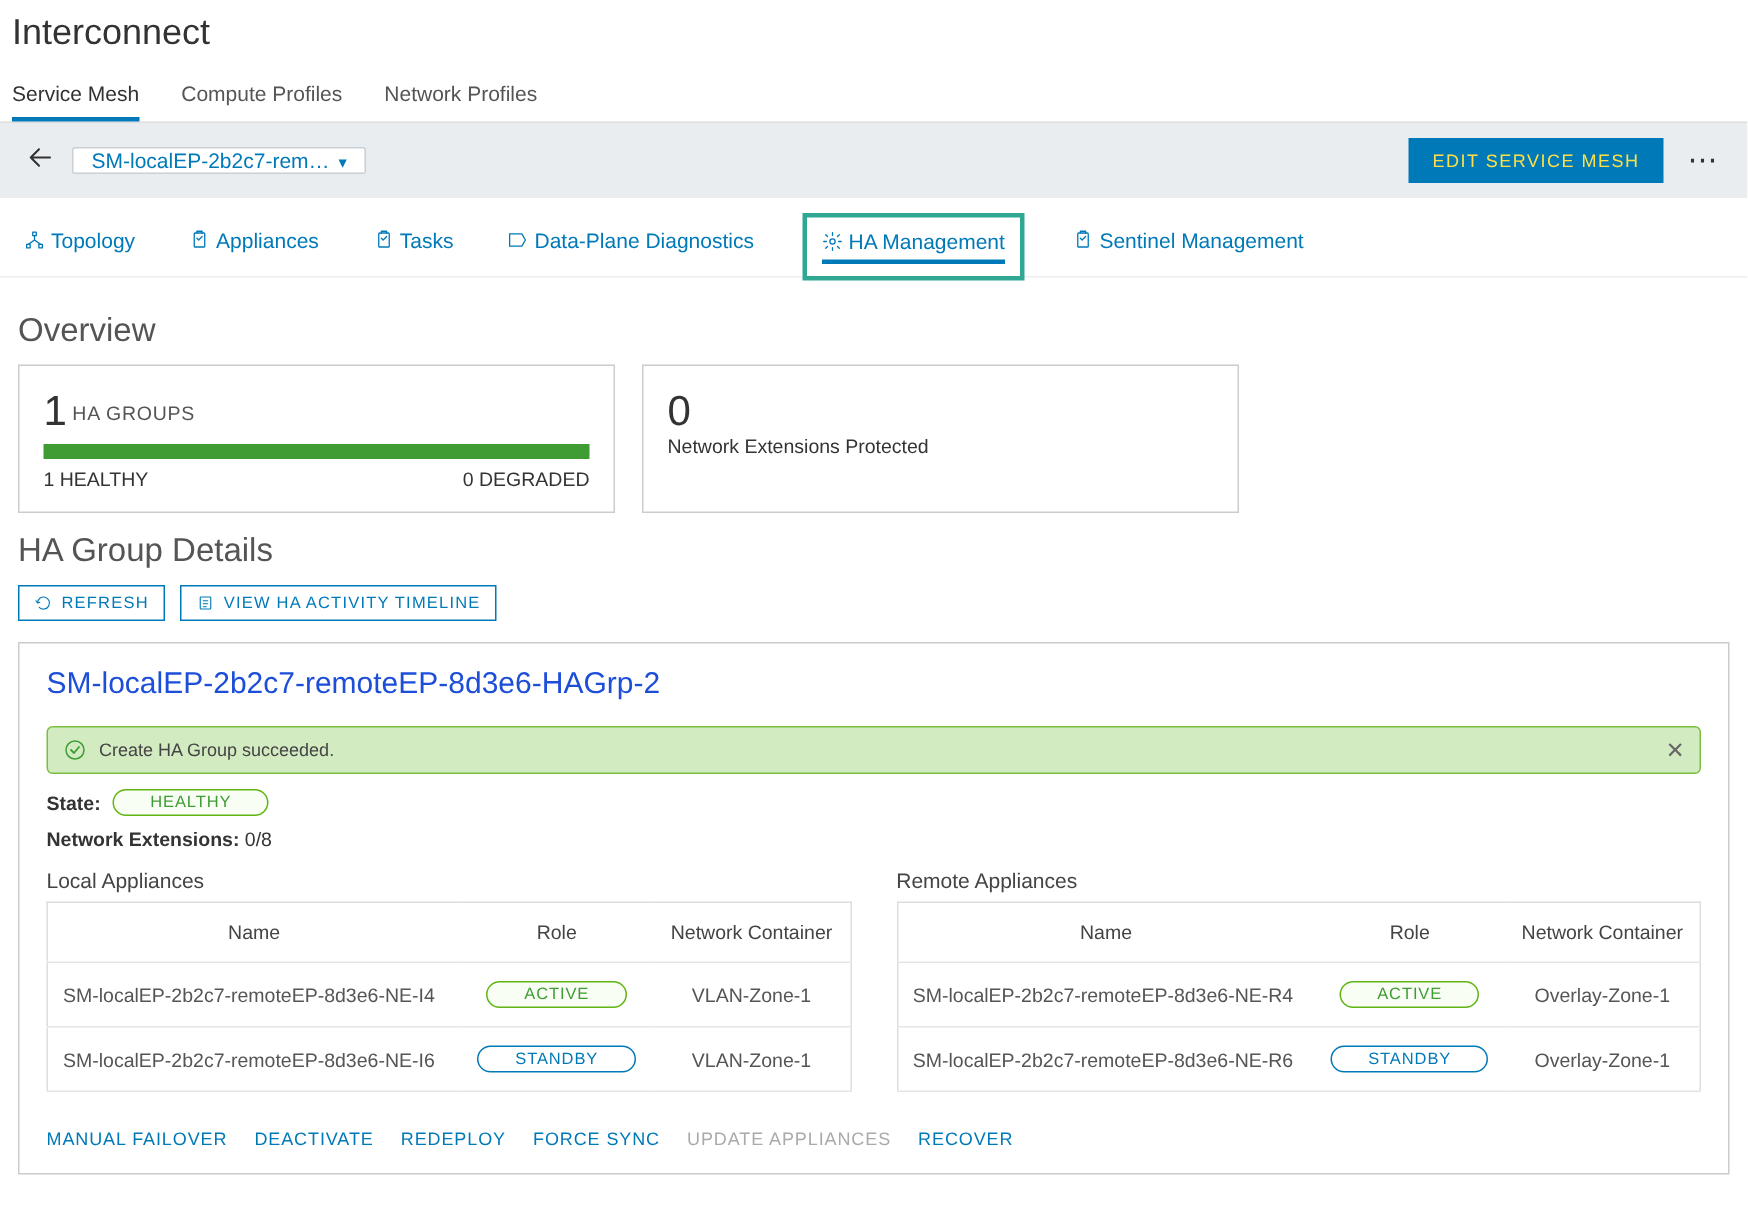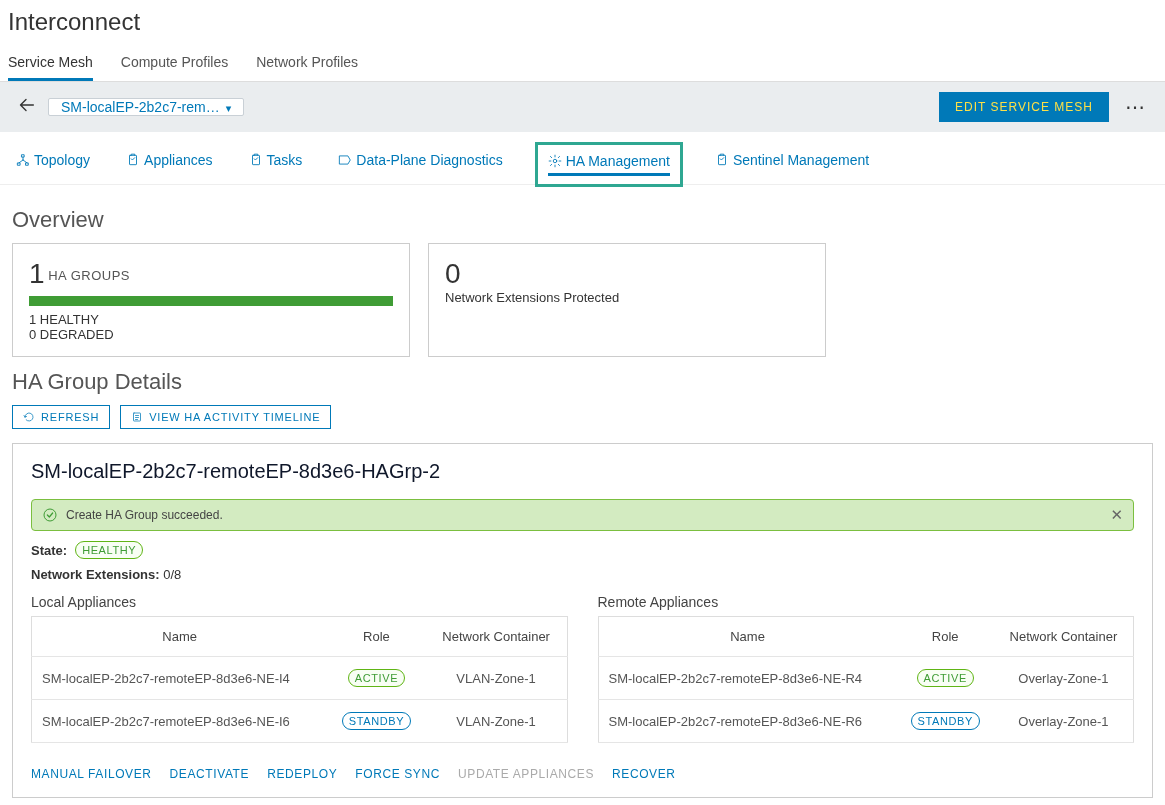--- a/index.html
+++ b/index.html
@@ -107,21 +107,21 @@
 
   .metric-row { display: flex; gap: 18px; }
   .metric-card {
     border: 1px solid #ccc;
     padding: 14px 16px;
     width: 398px;
   }
   .metric-card .big { font-size: 28px; font-weight: 300; color: #333; }
   .metric-card .label { font-size: 13px; color: #555; vertical-align: 3px; letter-spacing: 0.5px;}
   .bar { height: 10px; background: #3f9c35; margin: 6px 0; }
-  .row-split { display: flex; justify-content: space-between; color: #333; font-size: 13px; flex-direction: column; }
+  .row-split { display: flex; justify-content: space-between; color: #333; font-size: 13px; }
 
   .btn-outline {
     border: 1px solid #0079b8;
     color: #0079b8;
     background: #fff;
     padding: 5px 10px;
     font-size: 11px;
     letter-spacing: 0.8px;
     cursor: pointer;
     display: inline-flex;
@@ -130,42 +130,42 @@
     font-family: inherit;
   }
   .btn-outline svg { width: 12px; height: 12px; }
   .btn-row { display: flex; gap: 10px; margin-top: 8px; }
 
   .group-card {
     border: 1px solid #ccc;
     padding: 16px 18px;
     margin-top: 14px;
   }
-  .group-title { font-size: 20px; font-weight: 400; color: #0f172a; margin-bottom: 16px;}
+  .group-title { font-size: 20px; font-weight: 400; color: #1d4ed8; margin-bottom: 16px;}
 
   .alert-success {
     background: #d3ebc1;
     border: 1px solid #7bbf3f;
     border-radius: 4px;
     padding: 6px 10px;
     display: flex;
     align-items: center;
     gap: 8px;
     font-size: 12px;
     color: #444;
   }
   .alert-success .close { margin-left: auto; cursor: pointer; font-size: 15px; color:#666;}
   .alert-success svg { width: 16px; height: 16px; }
 
   .state-row { margin-top: 10px; display: flex; align-items: center; gap: 8px; }
   .state-row .label { font-weight: 600; color: #333; }
   .badge {
     display: inline-block;
     border-radius: 12px;
-    padding: 2px 6px;
+    padding: 2px 24px;
     font-size: 11px;
     letter-spacing: 0.6px;
   }
   .badge-healthy { border: 1px solid #60b515; color: #3f9c35; background:#f8fef4;}
   .badge-active  { border: 1px solid #60b515; color: #3f9c35; background:#f8fef4;}
   .badge-standby { border: 1px solid #0079b8; color: #0079b8; }
 
   .ne-row { margin-top: 8px; }
   .ne-row .label { font-weight: 600; }
 

